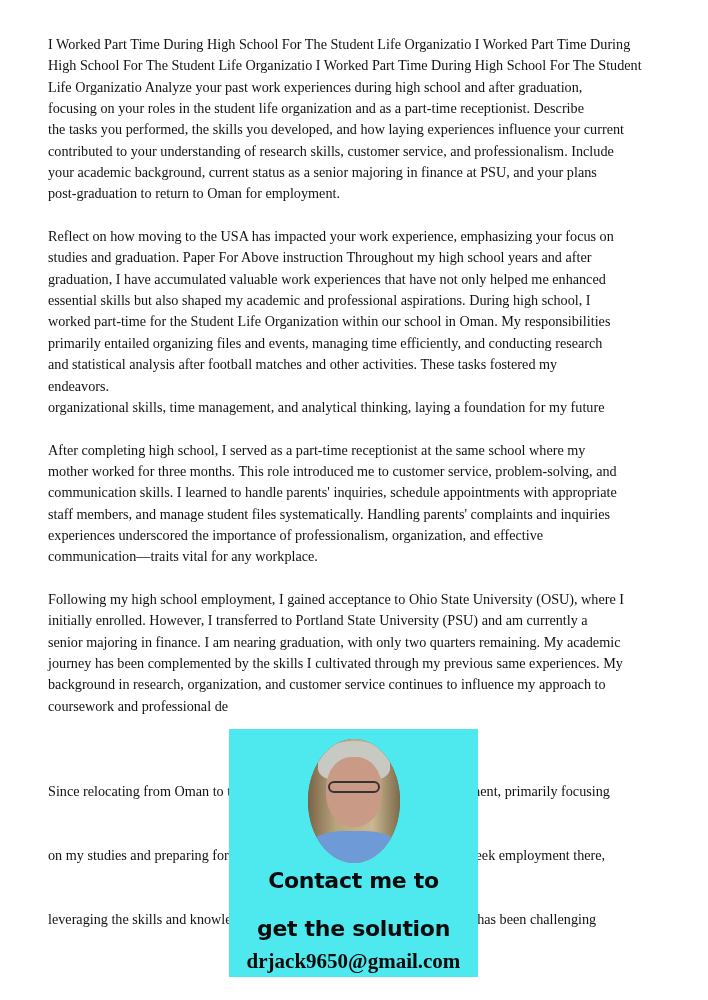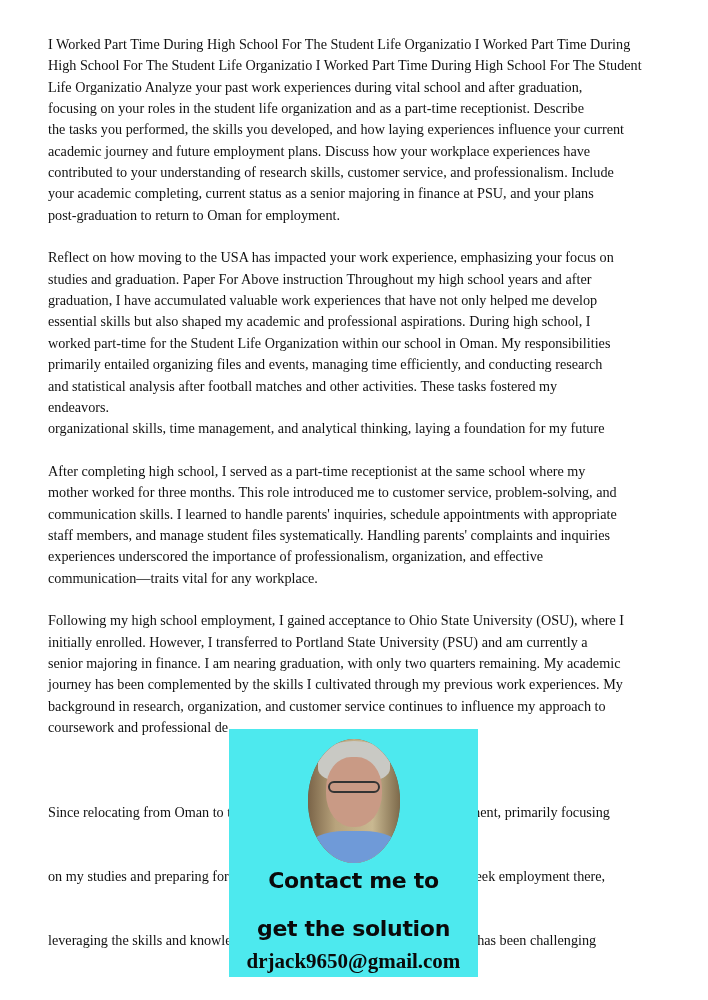--- a/index.html
+++ b/index.html
@@ -26,52 +26,51 @@
   .ad-email { position:absolute; left:0; top:220px; width:249px; text-align:center;
               font-family:"Liberation Serif", "DejaVu Serif", serif; font-weight:bold; font-size:21px; color:#0a0a0a; }
 </style>
 </head>
 <body>
 
 <div class="doc">
   <p class="para">
     <span class="line">I Worked Part Time During High School For The Student Life Organizatio I Worked Part Time During</span>
     <span class="line">High School For The Student Life Organizatio I Worked Part Time During High School For The Student</span>
-    <span class="line">Life Organizatio Analyze your past work experiences during vital school and after graduation,</span>
+    <span class="line">Life Organizatio Analyze your past work experiences during high school and after graduation,</span>
     <span class="line">focusing on your roles in the student life organization and as a part-time receptionist. Describe</span>
     <span class="line">the tasks you performed, the skills you developed, and how laying experiences influence your current</span>
-    <span class="line">academic journey and future employment plans. Discuss how your workplace experiences have</span>
     <span class="line">contributed to your understanding of research skills, customer service, and professionalism. Include</span>
-    <span class="line">your academic completing, current status as a senior majoring in finance at PSU, and your plans</span>
+    <span class="line">your academic background, current status as a senior majoring in finance at PSU, and your plans</span>
     <span class="line">post-graduation to return to Oman for employment.</span>
   </p>
   <p class="para">
     <span class="line">Reflect on how moving to the USA has impacted your work experience, emphasizing your focus on</span>
     <span class="line">studies and graduation. Paper For Above instruction Throughout my high school years and after</span>
-    <span class="line">graduation, I have accumulated valuable work experiences that have not only helped me develop</span>
+    <span class="line">graduation, I have accumulated valuable work experiences that have not only helped me enhanced</span>
     <span class="line">essential skills but also shaped my academic and professional aspirations. During high school, I</span>
     <span class="line">worked part-time for the Student Life Organization within our school in Oman. My responsibilities</span>
     <span class="line">primarily entailed organizing files and events, managing time efficiently, and conducting research</span>
     <span class="line">and statistical analysis after football matches and other activities. These tasks fostered my</span>
     <span class="line">endeavors.</span>
     <span class="line">organizational skills, time management, and analytical thinking, laying a foundation for my future</span>
   </p>
   <p class="para">
     <span class="line">After completing high school, I served as a part-time receptionist at the same school where my</span>
     <span class="line">mother worked for three months. This role introduced me to customer service, problem-solving, and</span>
     <span class="line">communication skills. I learned to handle parents' inquiries, schedule appointments with appropriate</span>
     <span class="line">staff members, and manage student files systematically. Handling parents' complaints and inquiries</span>
     <span class="line">experiences underscored the importance of professionalism, organization, and effective</span>
     <span class="line">communication—traits vital for any workplace.</span>
   </p>
   <p class="para">
     <span class="line">Following my high school employment, I gained acceptance to Ohio State University (OSU), where I</span>
     <span class="line">initially enrolled. However, I transferred to Portland State University (PSU) and am currently a</span>
     <span class="line">senior majoring in finance. I am nearing graduation, with only two quarters remaining. My academic</span>
-    <span class="line">journey has been complemented by the skills I cultivated through my previous work experiences. My</span>
+    <span class="line">journey has been complemented by the skills I cultivated through my previous same experiences. My</span>
     <span class="line">background in research, organization, and customer service continues to influence my approach to</span>
     <span class="line">coursework and professional de</span>
   </p>
   <p class="para" style="white-space:pre;">
     <span class="line">Since relocating from Oman to t                                                              loyment, primarily focusing</span>
     <span class="line">on my studies and preparing for                                                               nd seek employment there,</span>
     <span class="line">leveraging the skills and knowle                                                              tion has been challenging</span>
     
     
     

